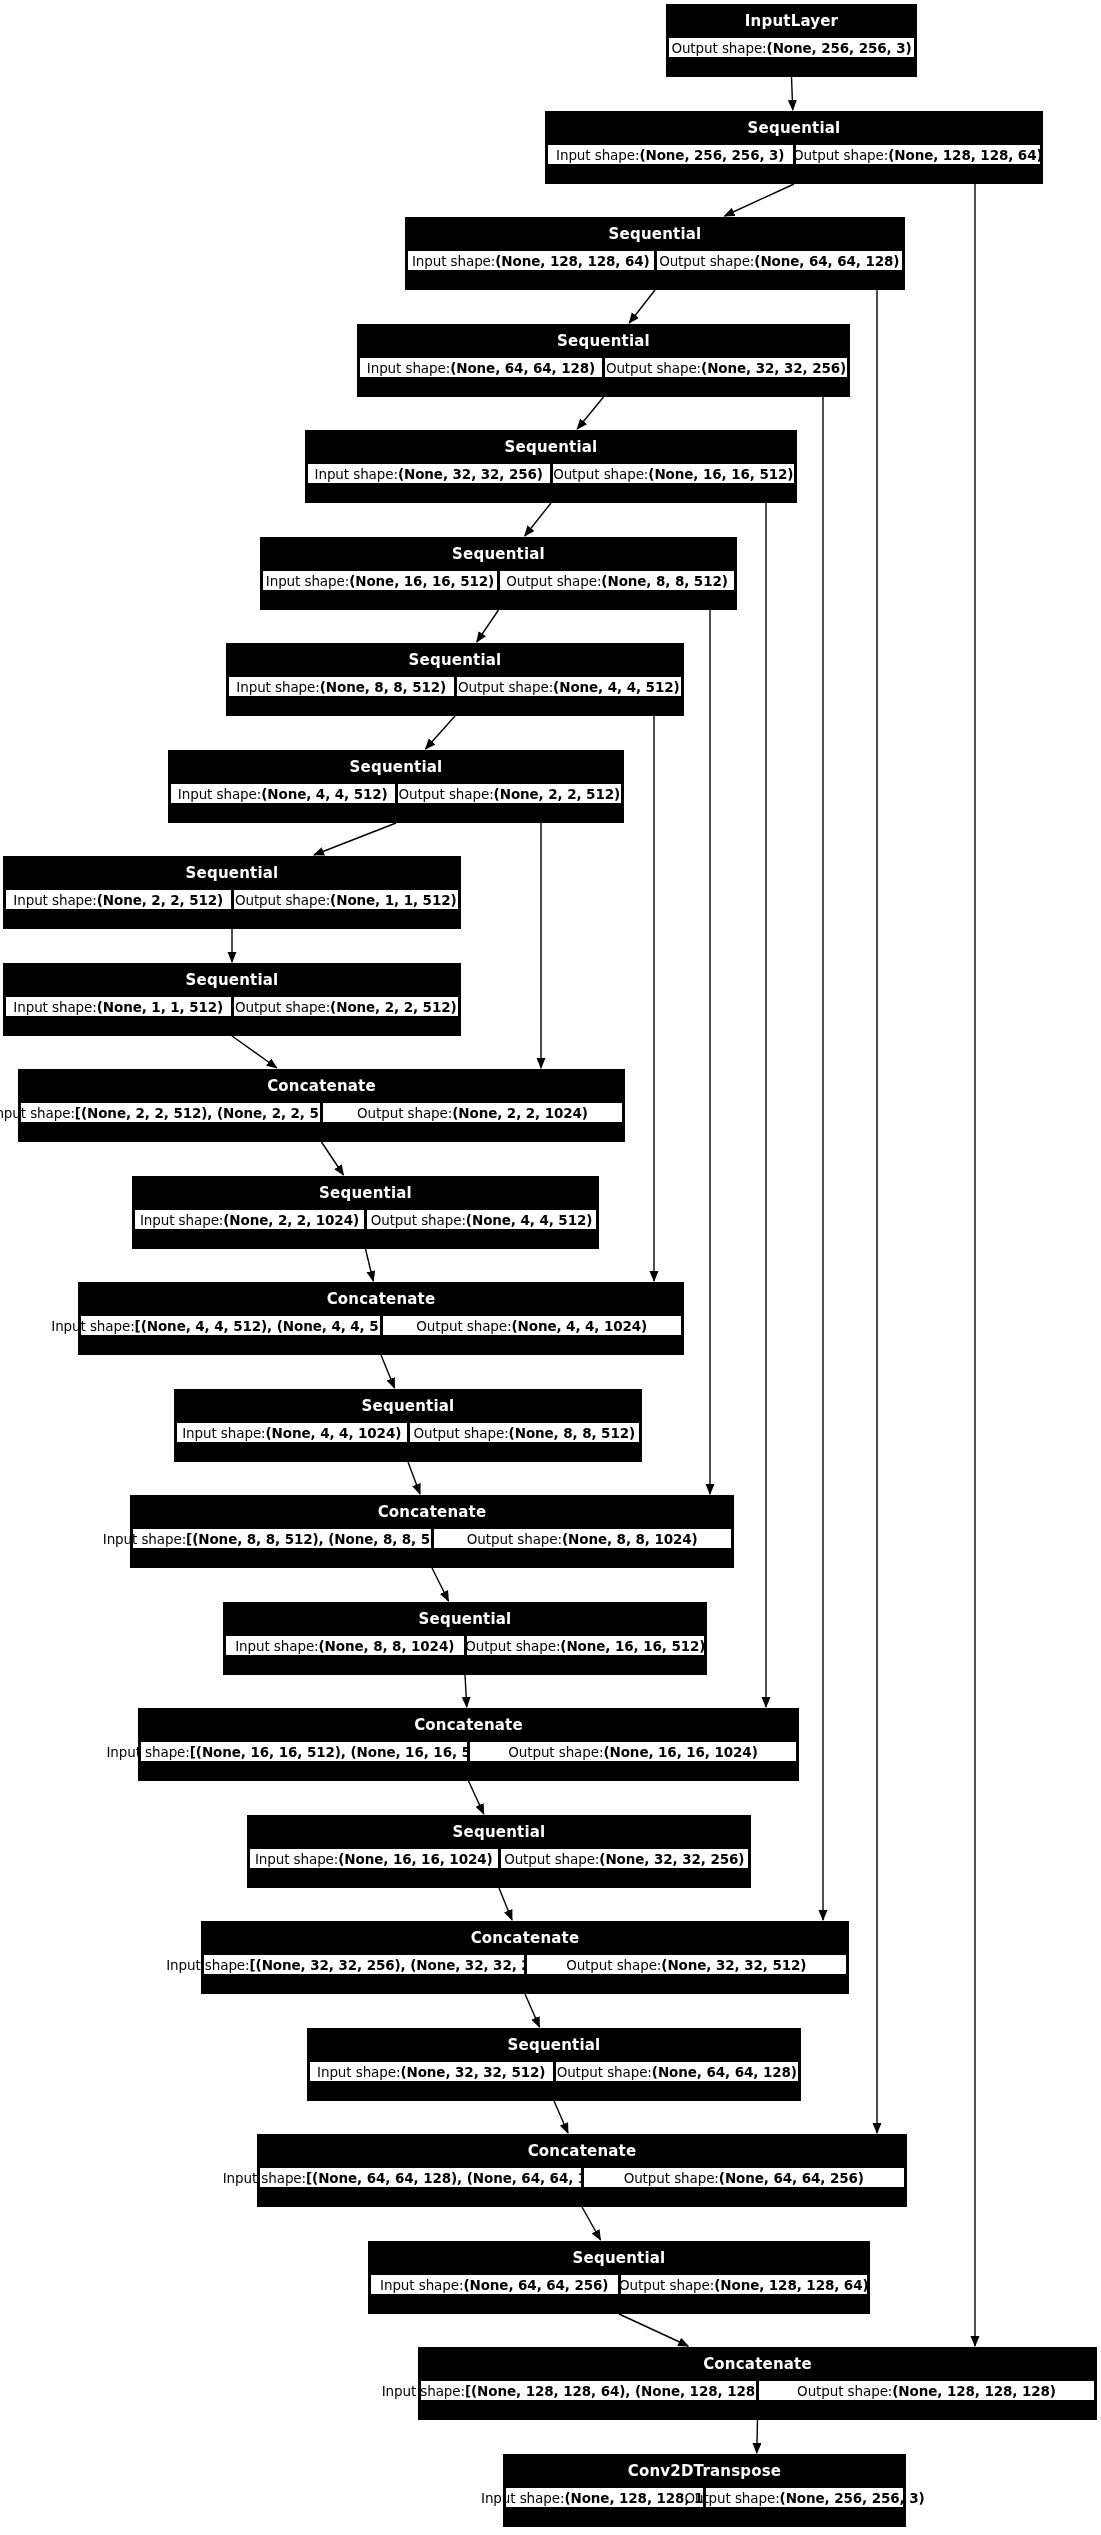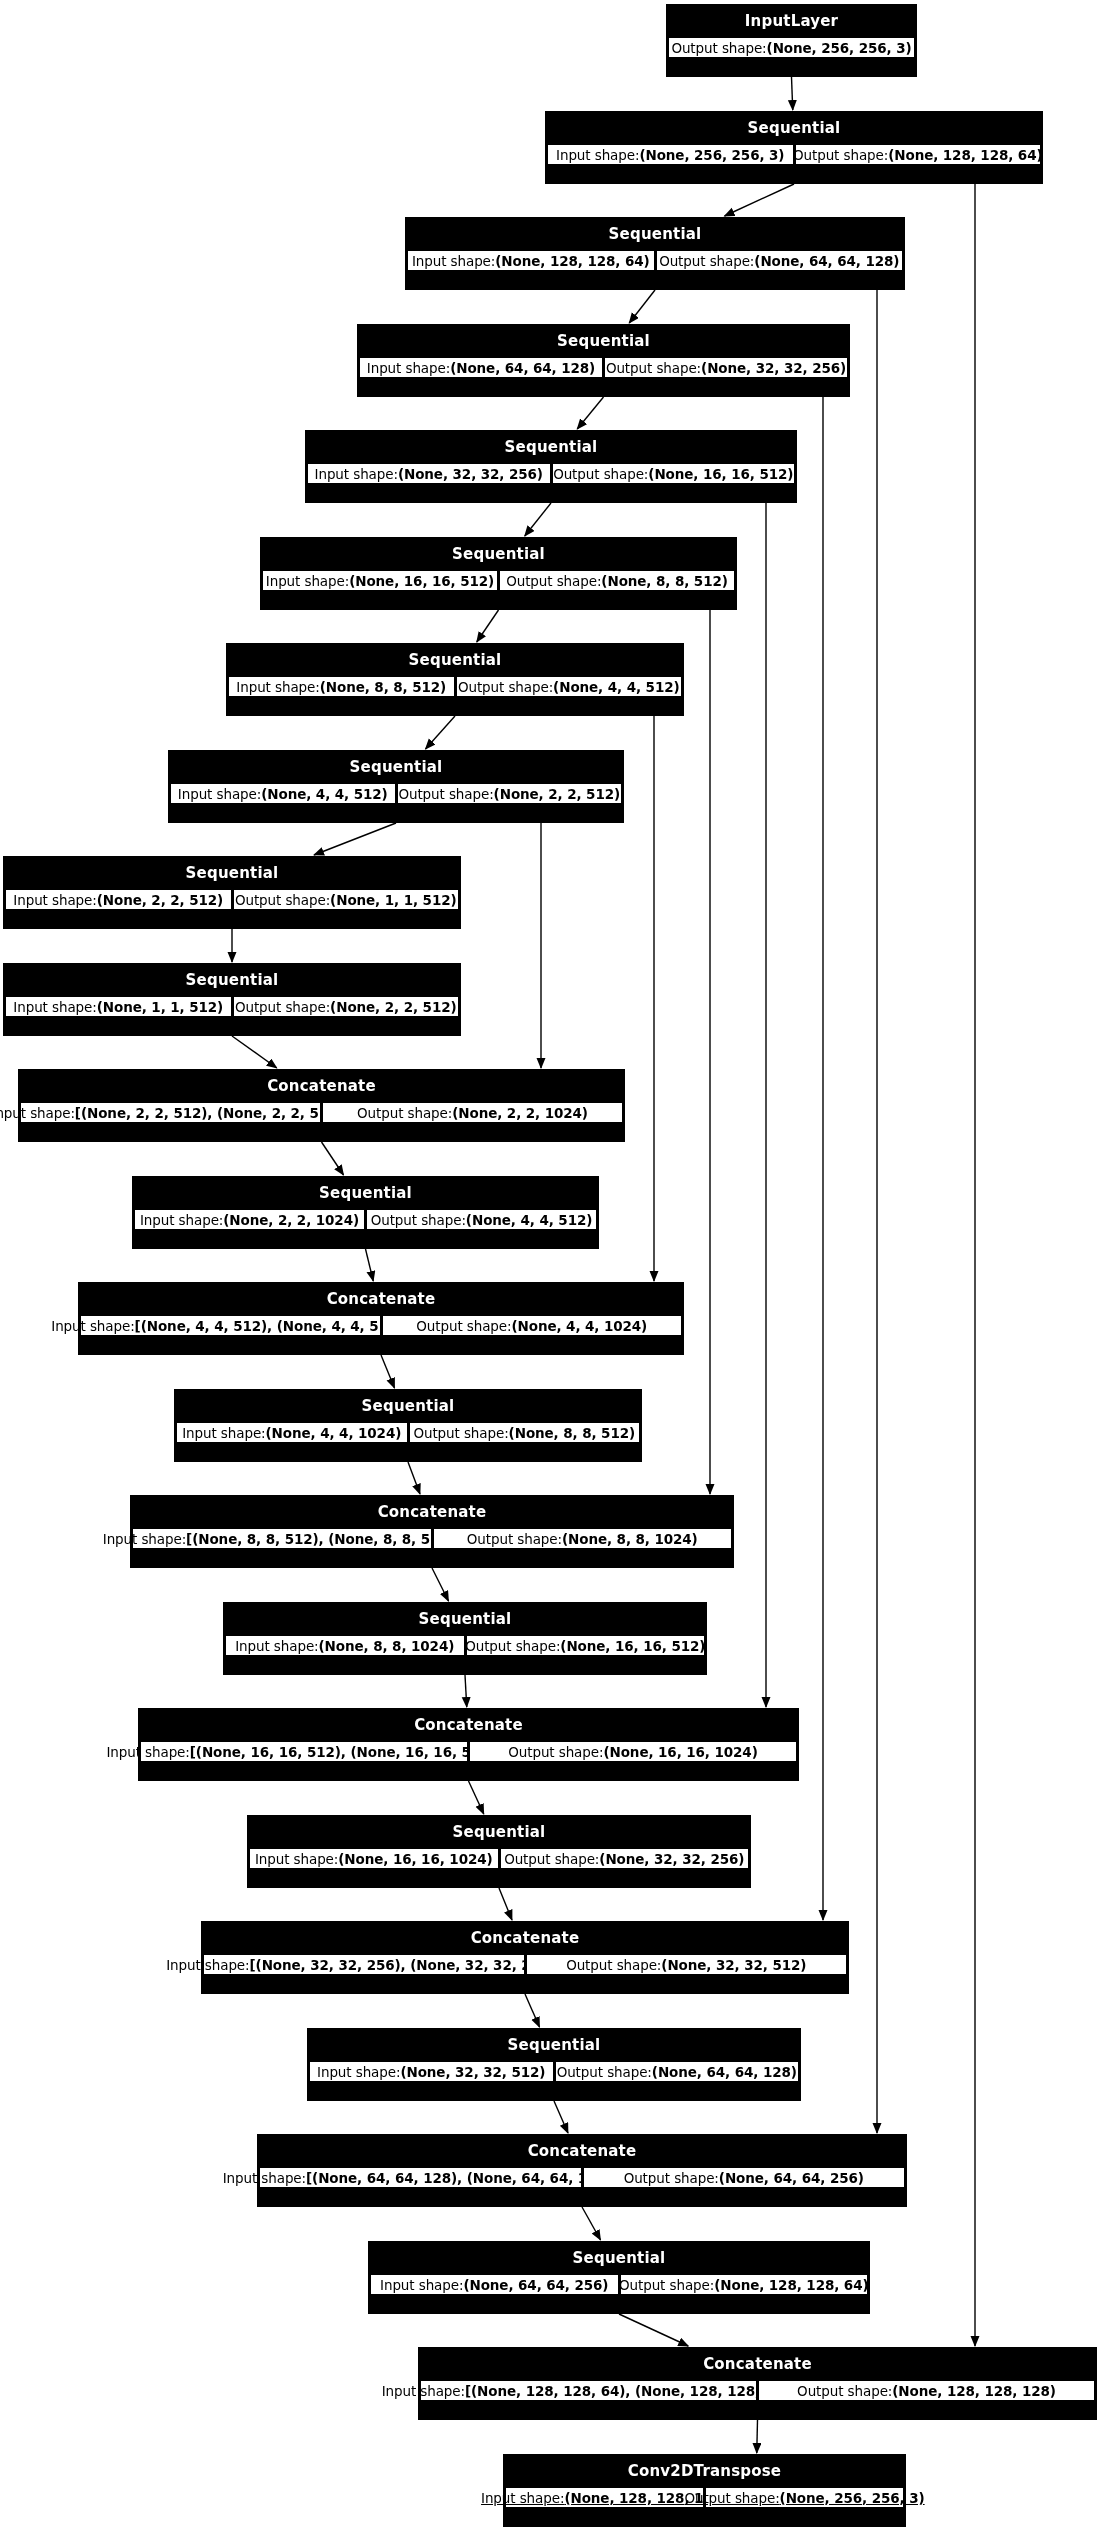--- a/index.html
+++ b/index.html
@@ -348,21 +348,21 @@
         <div class="cell">
           <span>Input shape: </span>
           <b>[(None, 128, 128, 64), (None, 128, 128, 64)]</b>
         </div>
         <div class="cell">
           <span>Output shape: </span>
           <b>(None, 128, 128, 128)</b>
         </div>
       </div>
     </div>
-    <div class="node" style="left: 503px; top: 2454px; width: 403px; height: 73px; text-decoration: underline;">
+    <div class="node" style="left: 503px; top: 2454px; width: 403px; height: 73px;">
       <div class="node-title">Conv2DTranspose</div>
       <div class="node-cells">
         <div class="cell">
           <span>Input shape: </span>
           <b>(None, 128, 128, 128)</b>
         </div>
         <div class="cell">
           <span>Output shape: </span>
           <b>(None, 256, 256, 3)</b>
         </div>

